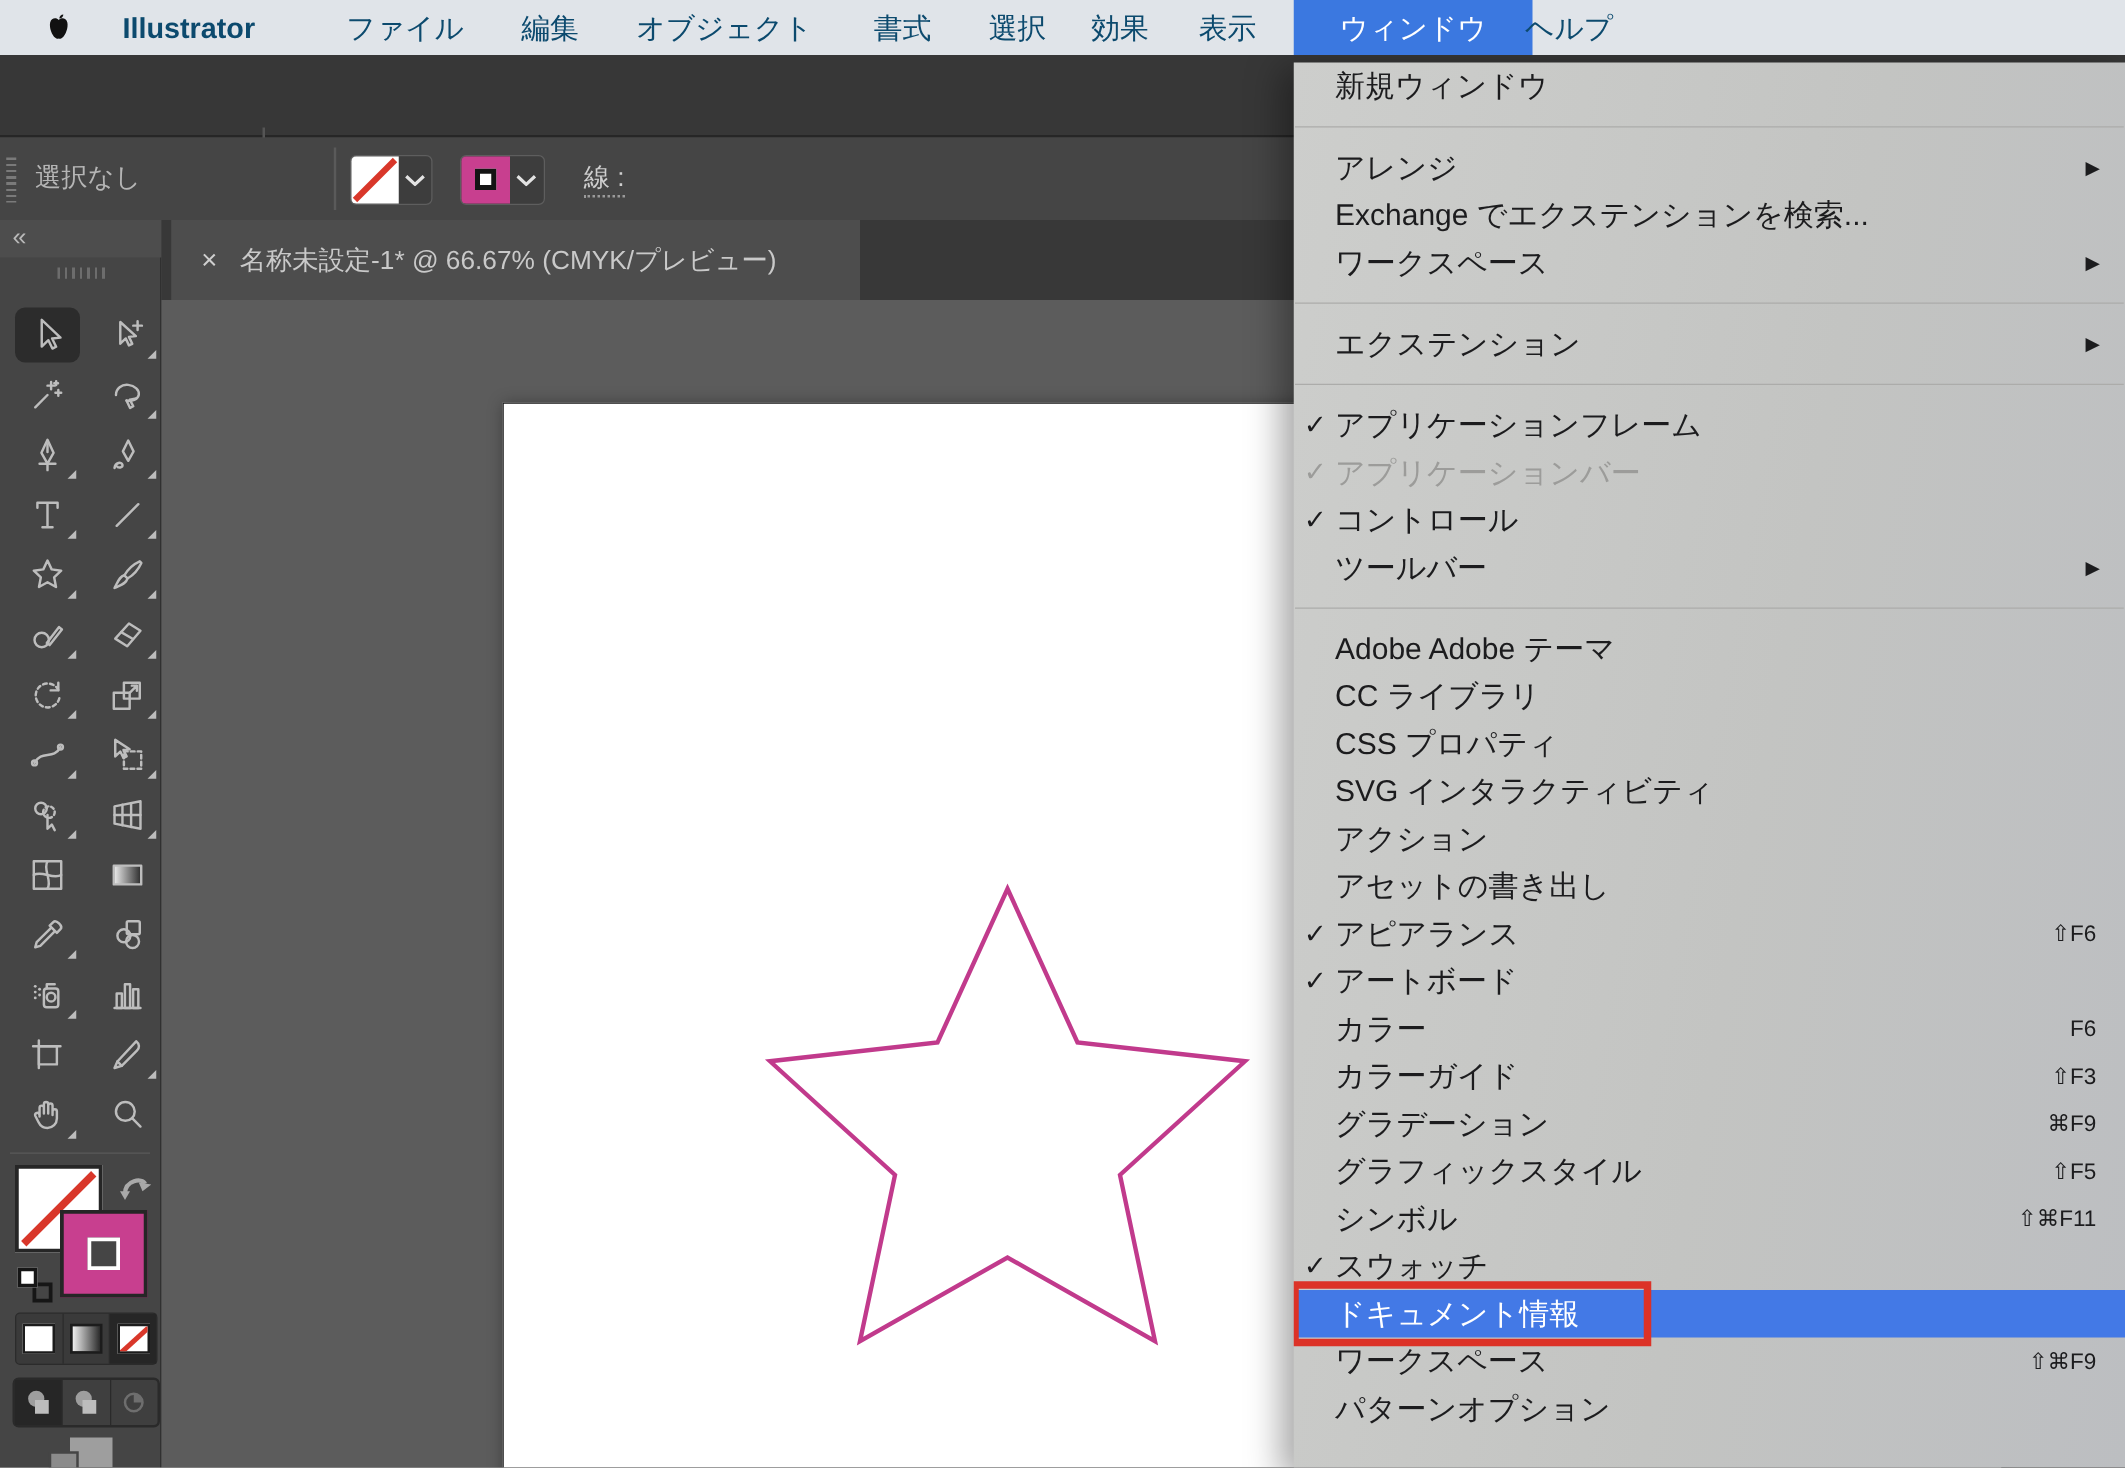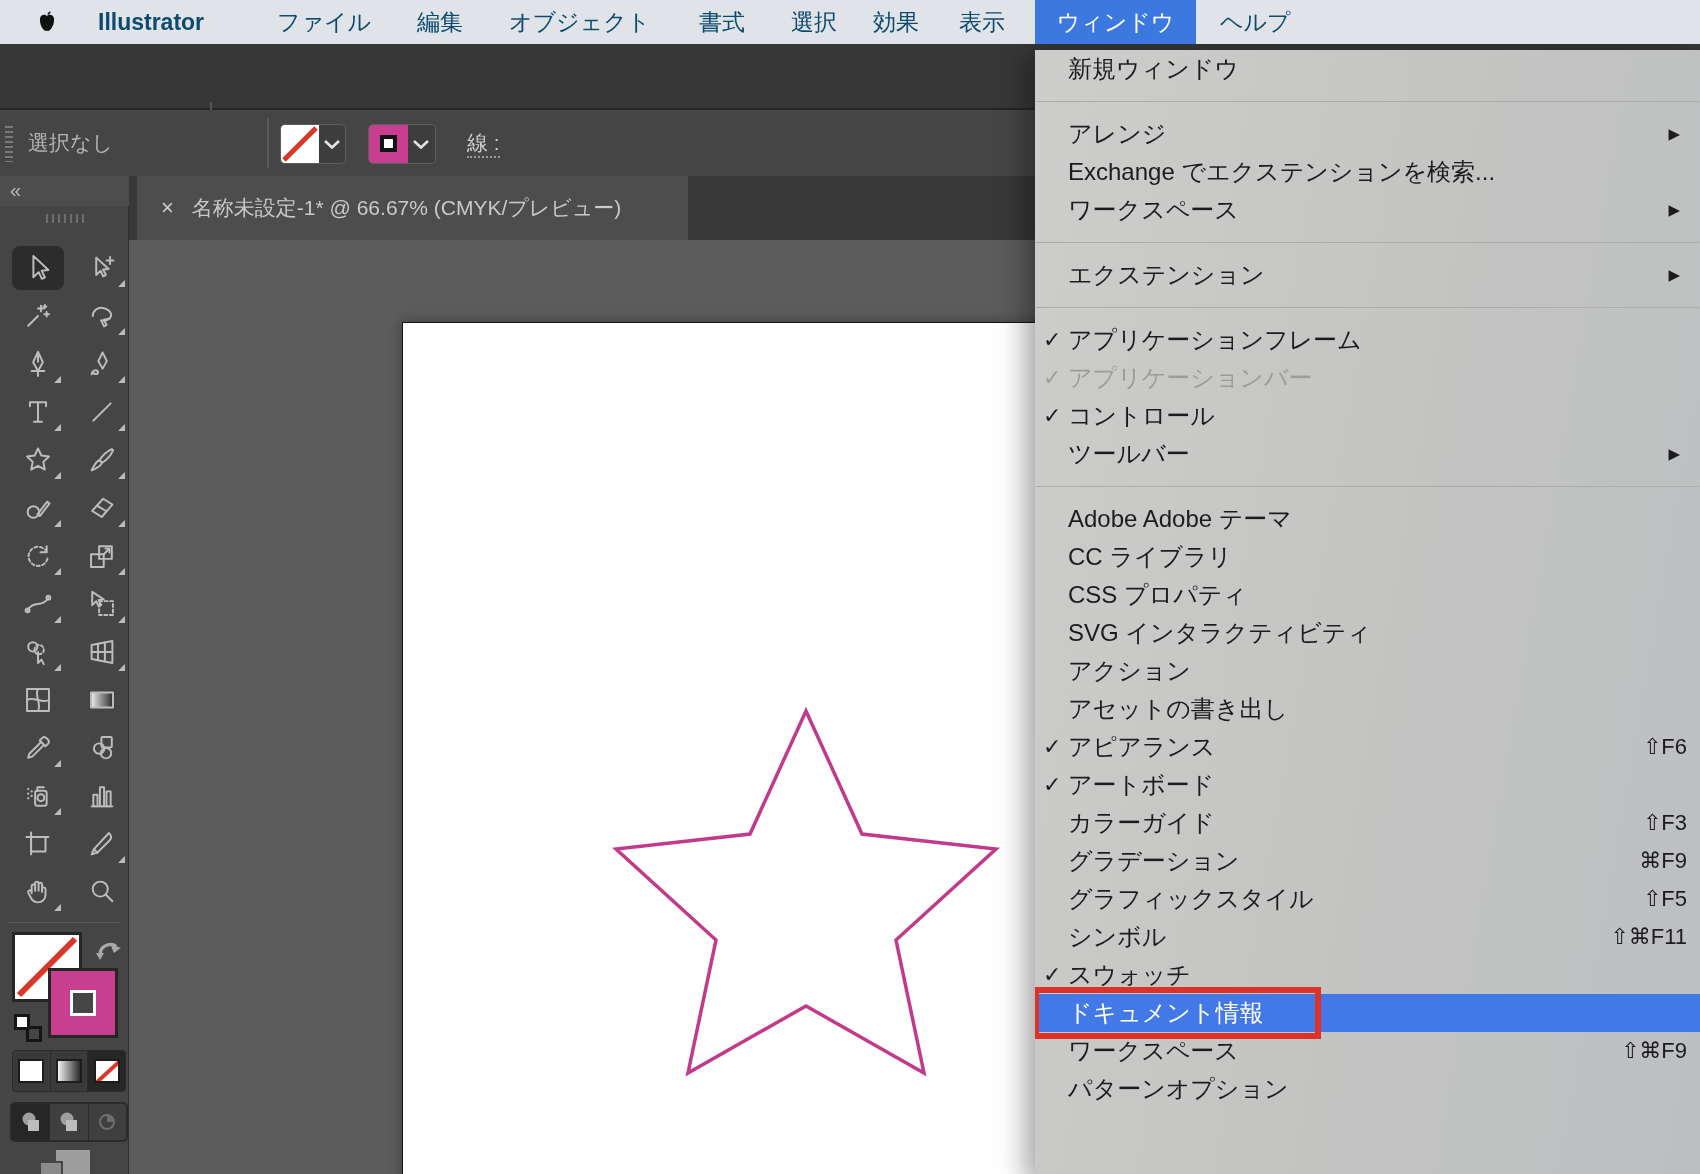--- a/index.html
+++ b/index.html
@@ -6,21 +6,21 @@
   body { margin:0; background:#222; }
   .stage{ position:relative; width:1700px; height:1174px; overflow:hidden;
           background:#5c5c5c; font-family:"Liberation Sans","DejaVu Sans",sans-serif; }
 
   
   .menubar{ position:absolute; left:0; top:0; width:1700px; height:44px;
             background:#e0e4e9; z-index:60; }
   .mb-item{ position:absolute; top:0; height:44px; line-height:44px;
             font-size:23px; color:#0c4a6e; white-space:nowrap; }
   .mb-item.brand{ font-weight:bold; }
-  .mb-item.active{ background:#3b78e0; color:#fff; width:161px; text-align:center; }
+  .mb-item.active{ background:#3b78e0; color:#fff; width:191px; text-align:center; }
   .apple{ position:absolute; left:36px; top:9px; }
 
   
   .titlebar{ position:absolute; left:0; top:44px; width:1700px; height:66px;
              background:#373737; border-bottom:2px solid #262626; }
   .tl{ position:absolute; top:69px; width:22px; height:22px; border-radius:50%; }
   .tl.red{ left:16px; background:#ec6a5e; }
   .tl.red::after{ content:""; position:absolute; left:7px; top:7px; width:8px; height:8px;
                   border-radius:50%; background:#8c2b22; }
   .tl.yellow{ left:53px; background:#f5bf4f; }
@@ -111,21 +111,21 @@
   .star-svg{ position:absolute; left:0; top:0; pointer-events:none; }
 
   
   .menu-panel{ position:absolute; left:1035px; top:50px; width:665px; height:1130px; z-index:50;
                background:linear-gradient(100deg,#cdcecc 0%,#c3c4c2 55%,#bcbec1 100%);
                box-shadow:-10px 4px 26px rgba(0,0,0,.35); overflow:hidden; }
   .mrow{ position:relative; height:38px; display:flex; align-items:center;
          font-size:24px; color:#1c1c1e; white-space:nowrap; }
   .mrow .chk{ width:33px; padding-left:8px; font-weight:bold; font-size:22px; flex:none; }
   .mrow .lbl{ flex:none; }
-  .mrow .sc{ margin-left:auto; padding-right:13px; font-size:22px; color:#1c1c1e; }
+  .mrow .sc{ margin-left:auto; padding-right:23px; font-size:18px; color:#1c1c1e; }
   .mrow .arr{ margin-left:auto; padding-right:20px; font-size:15px; }
   .mrow.dis{ color:#9c9c9a; }
   .mrow.dis .chk{ color:#9c9c9a; }
   .mrow.hl{ background:#4379e6; color:#fff; }
   .msep{ height:27px; position:relative; }
   .msep::after{ content:""; position:absolute; left:1px; right:1px; top:13px; height:1px; background:#acacaa; }
   .red-rect{ position:absolute; left:-2px; top:-7px; width:288px; height:52px;
              border:6px solid #dc3227; z-index:5; }
 </style>
 </head>
@@ -584,20 +584,25 @@
         <span class="chk">✓</span>
         <span class="lbl">アピアランス</span>
         <span class="sc">⇧F6</span>
       </div>
       <div class="mrow">
         <span class="chk">✓</span>
         <span class="lbl">アートボード</span>
       </div>
       <div class="mrow">
         <span class="chk"></span>
+        <span class="lbl">カラー</span>
+        <span class="sc">F6</span>
+      </div>
+      <div class="mrow">
+        <span class="chk"></span>
         <span class="lbl">カラーガイド</span>
         <span class="sc">⇧F3</span>
       </div>
       <div class="mrow">
         <span class="chk"></span>
         <span class="lbl">グラデーション</span>
         <span class="sc">⌘F9</span>
       </div>
       <div class="mrow">
         <span class="chk"></span>

